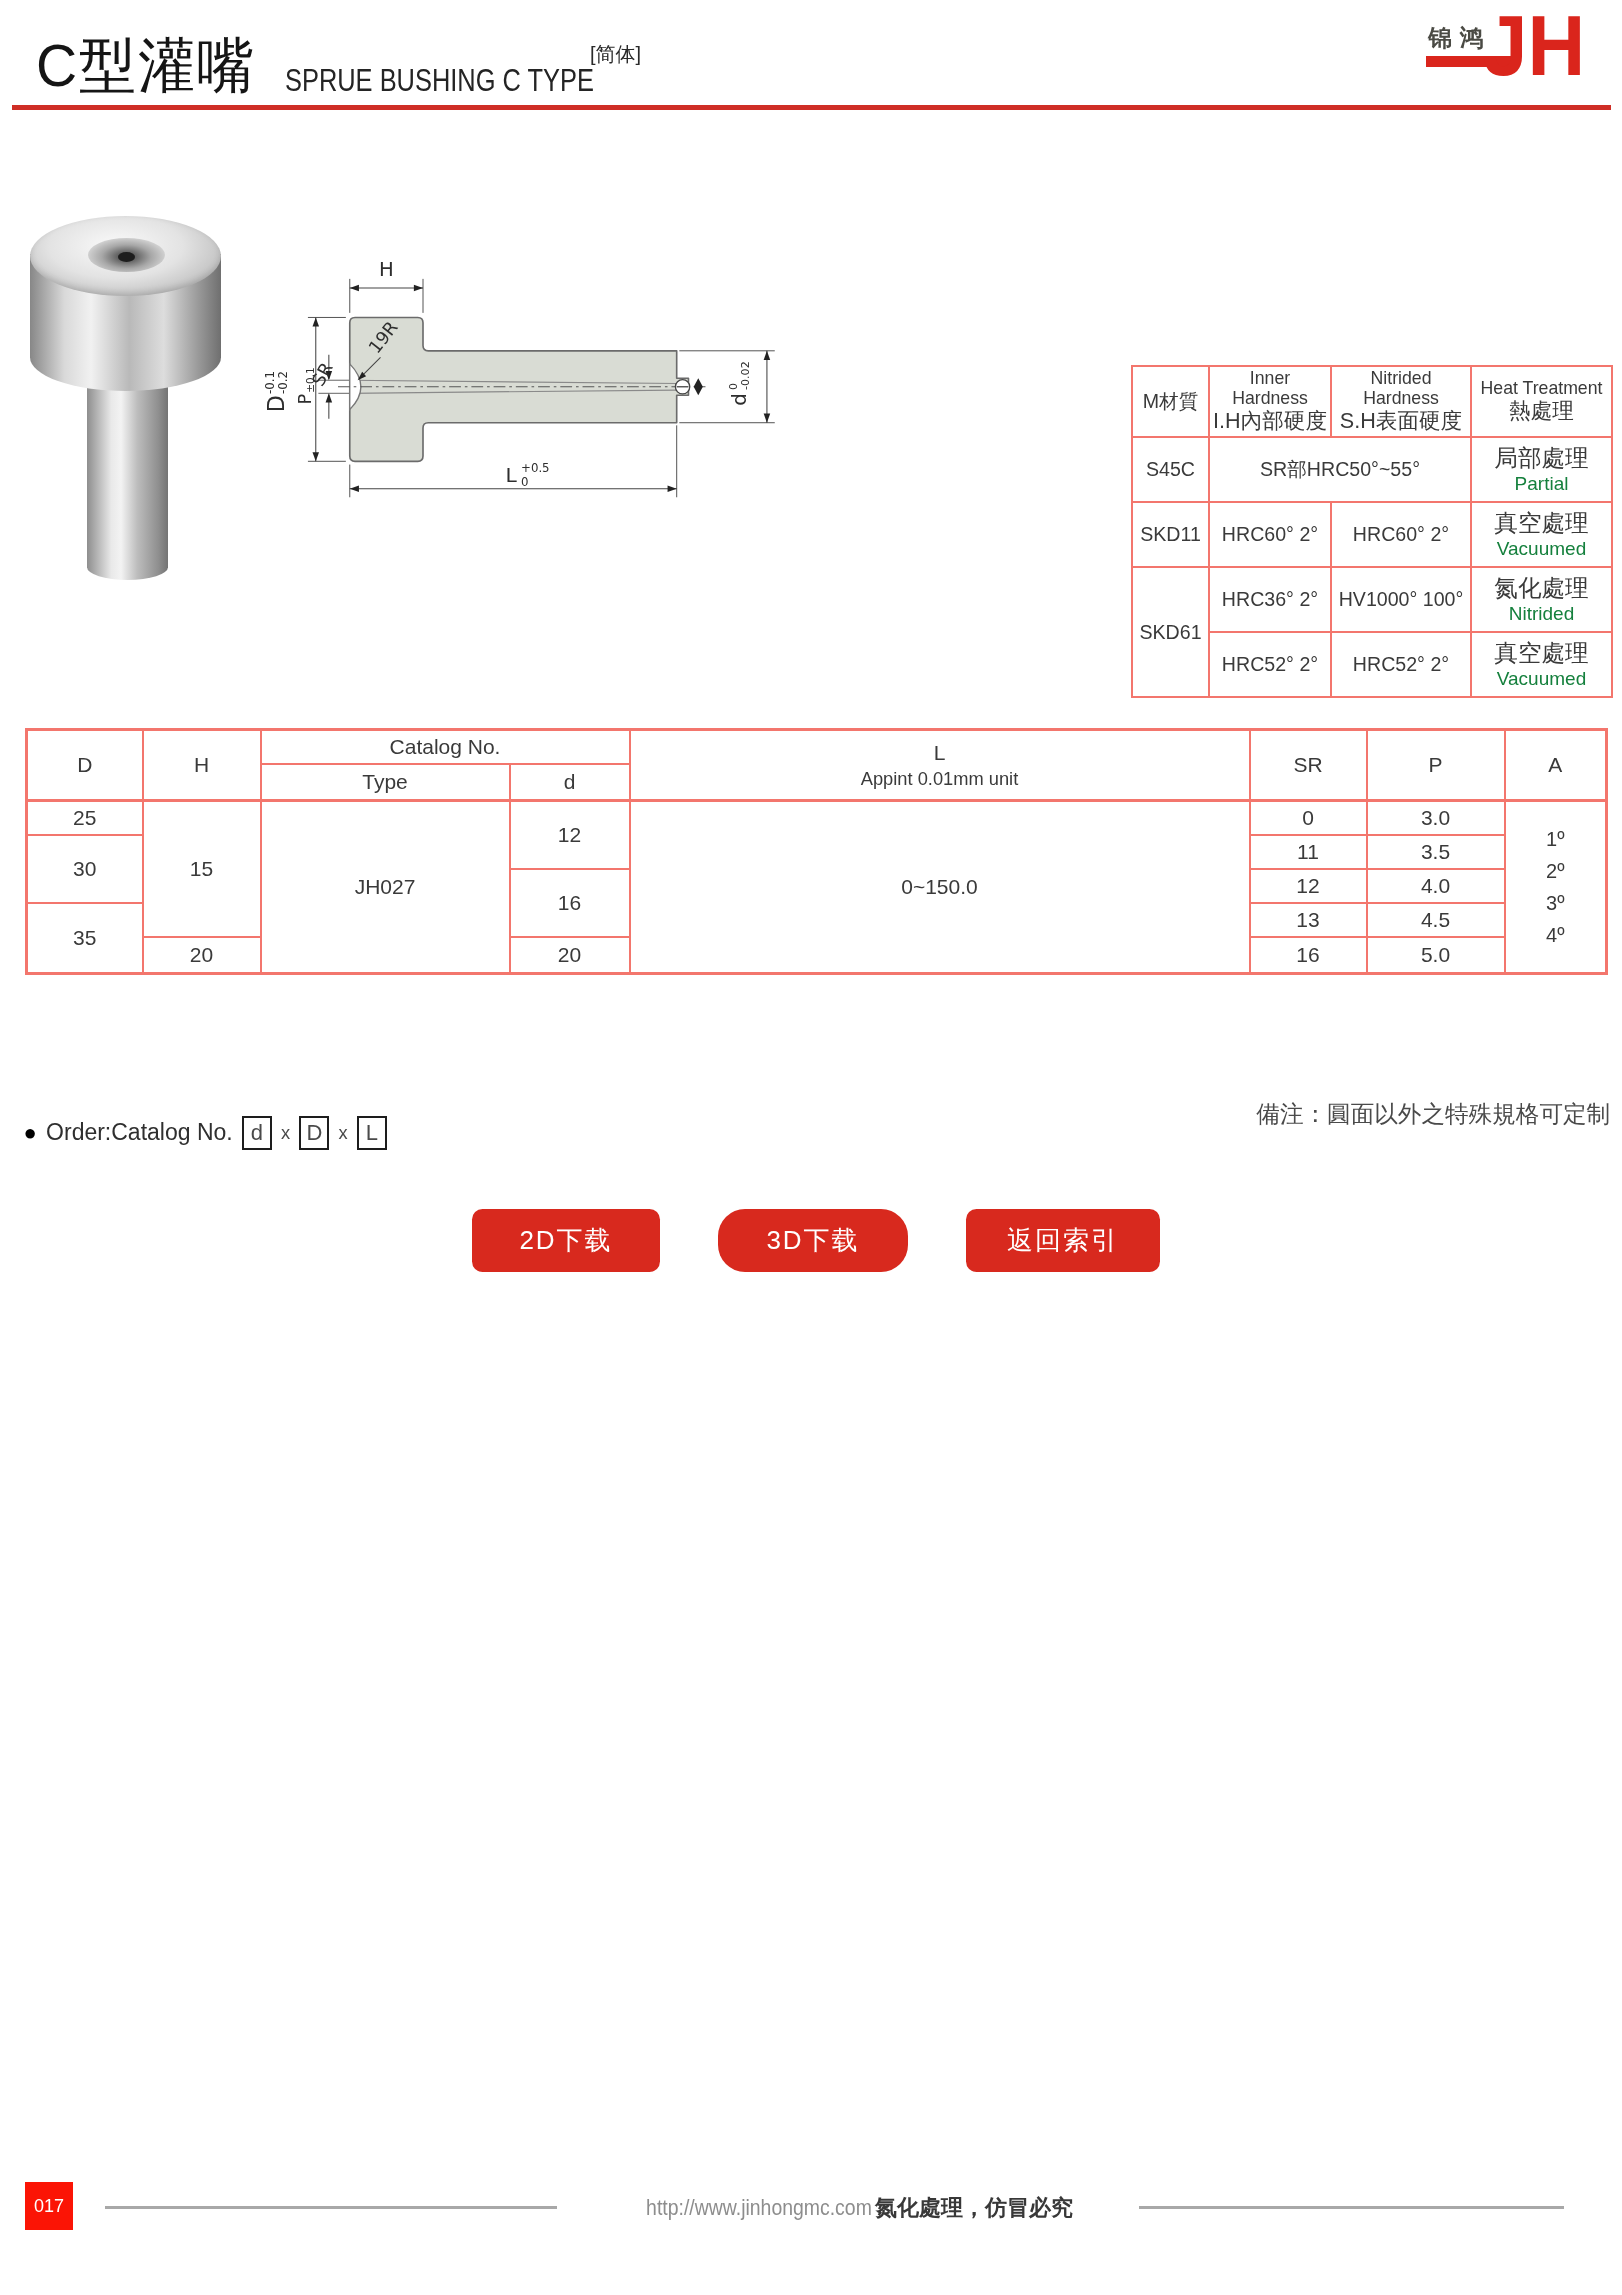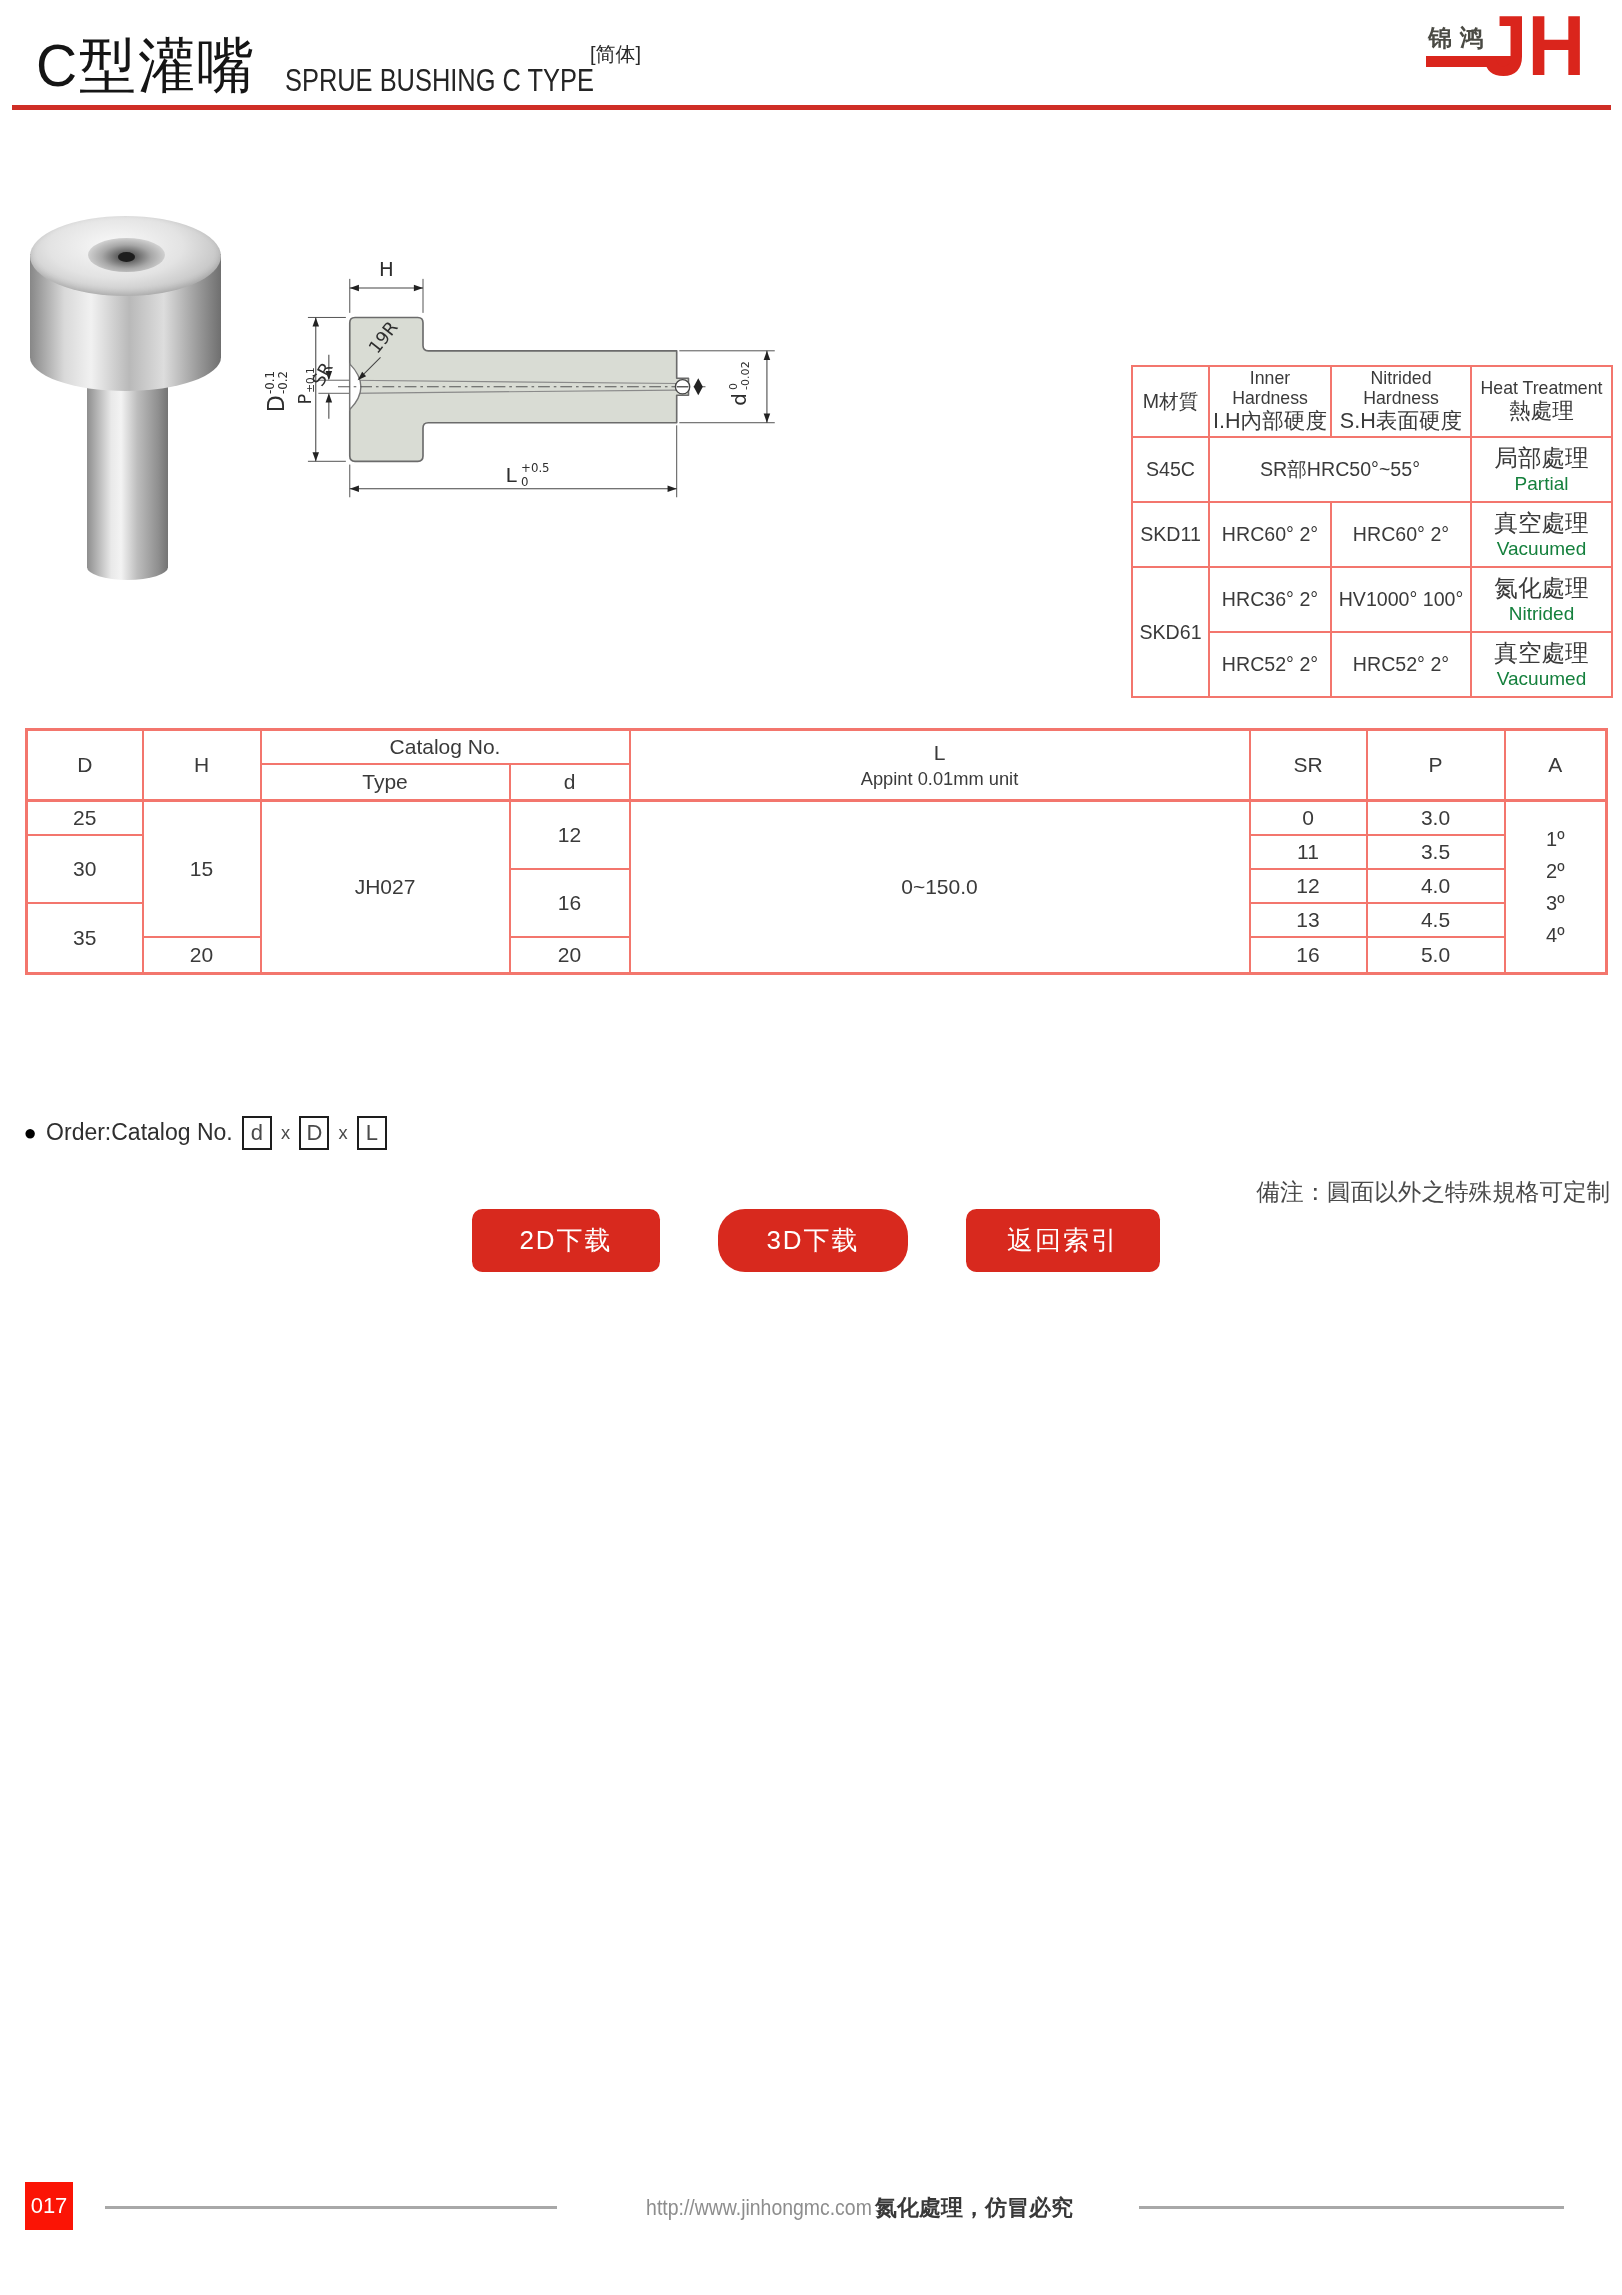--- a/index.html
+++ b/index.html
@@ -64,33 +64,33 @@
   .spec .big{font-size:21px;display:block;line-height:1.3;}
   .spec .a-line{display:block;line-height:1.6;font-size:20px;}
 
   
   .order{position:absolute;left:23.6px;top:1112px;height:41px;display:flex;align-items:center;gap:9.2px;
     font-size:23px;color:#2f2f2f;}
   .order .bullet{font-size:22px;color:#000;}
   .order .obox{display:inline-flex;align-items:center;justify-content:center;width:30px;height:34px;
     border:2.6px solid #1d1d1d;font-size:22px;color:#4a4a4a;}
   .order .sep{font-size:18.3px;color:#4a4a4a;}
-  .note{position:absolute;right:11.8px;top:1176px;font-size:23.6px;color:#4a4a4a;}
+  .note{position:absolute;right:11.8px;top:1098px;font-size:23.6px;color:#4a4a4a;}
 
   
   .btn{position:absolute;top:1209px;height:63px;background:var(--btn);border-radius:10.5px;border:none;
     color:#fff;font-size:26px;letter-spacing:2px;display:flex;align-items:center;justify-content:center;
     font-family:"Liberation Sans",sans-serif;cursor:pointer;}
   .btn-2d{left:472px;width:188px;}
   .btn-3d{left:718px;width:190px;border-radius:27px;}
   .btn-ix{left:966px;width:194px;}
 
   
   .page-badge{position:absolute;left:25px;top:2182px;width:48px;height:48px;background:var(--badge);
-    color:#fff;font-size:22px;display:flex;align-items:center;justify-content:center;}
+    color:#fff;font-size:18px;display:flex;align-items:center;justify-content:center;}
   .f-line{position:absolute;top:2206px;height:3.3px;background:#a8a8a8;}
   .f-line.l{left:105px;width:452px;}
   .f-line.r{left:1139px;width:425px;}
   .f-text{position:absolute;left:569px;top:2193px;width:556px;text-align:center;white-space:nowrap;}
   .f-url{font-size:21.6px;color:#8d8d8d;transform:scaleX(.9);display:inline-block;transform-origin:right;}
   .f-copy{font-size:22px;color:#383838;font-weight:bold;}
 </style>
 </head>
 <body>
 

